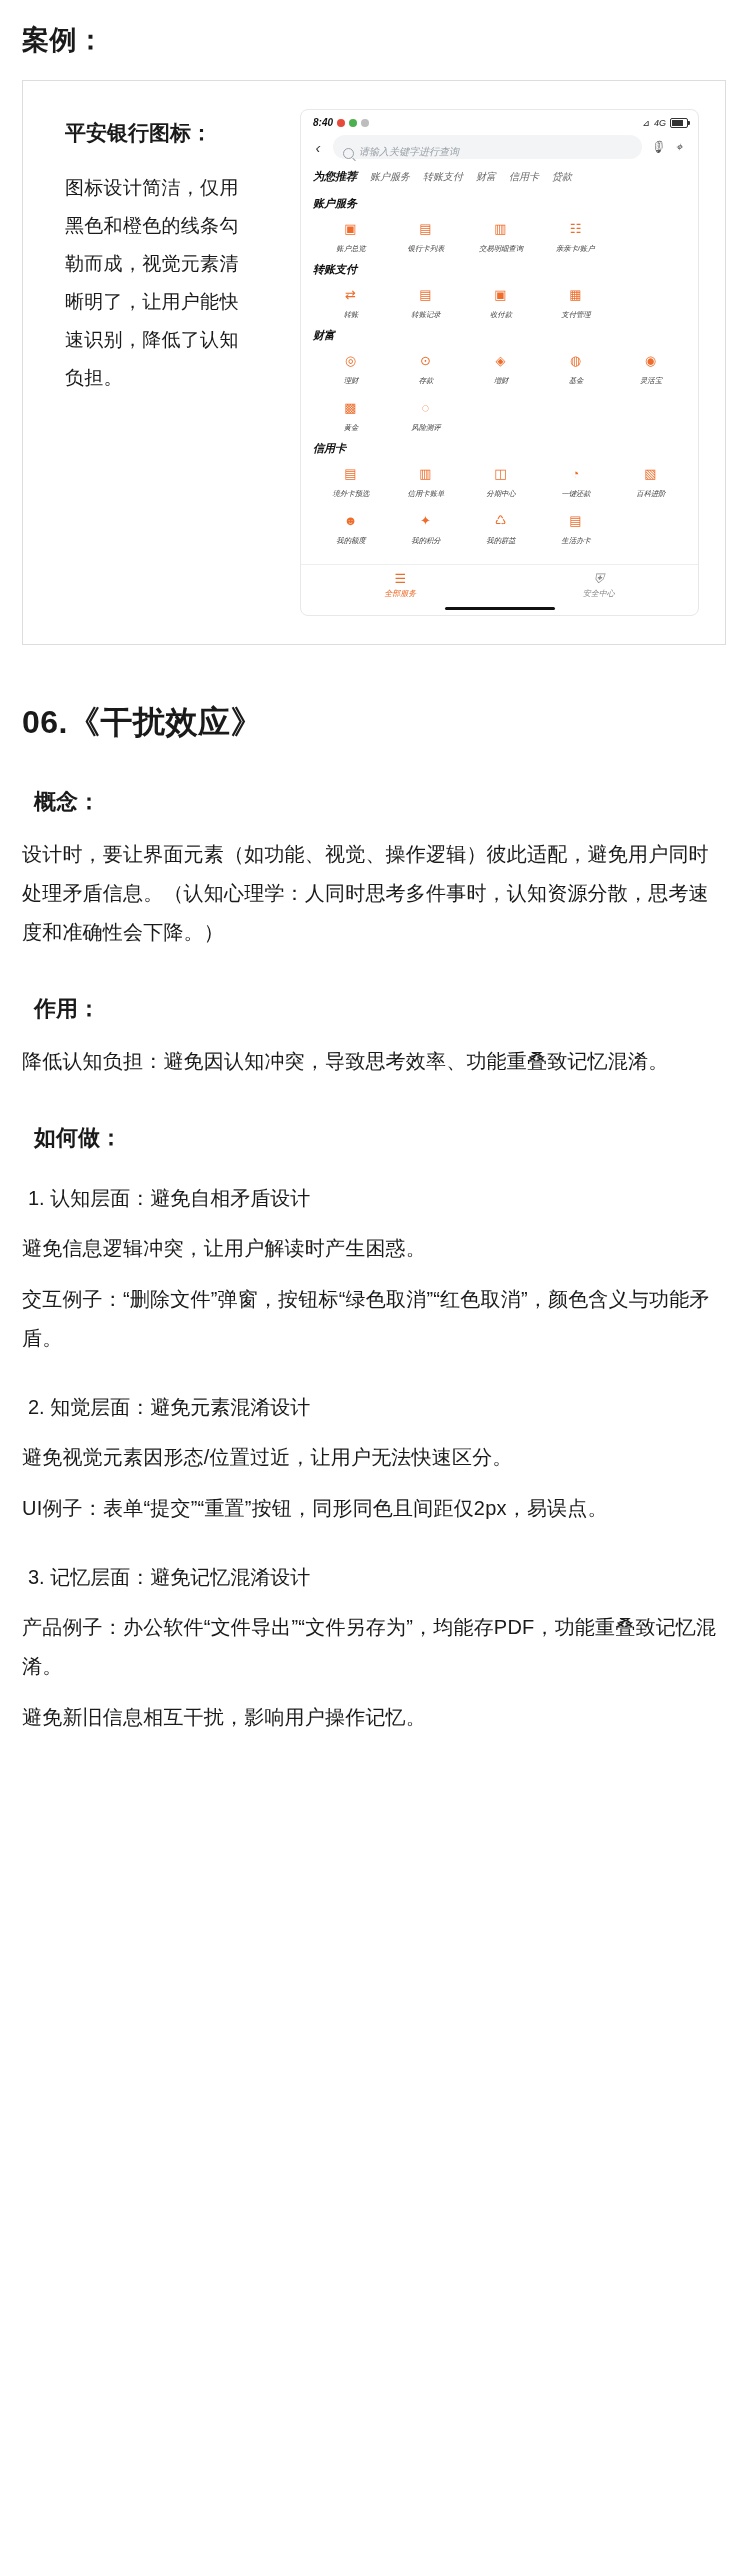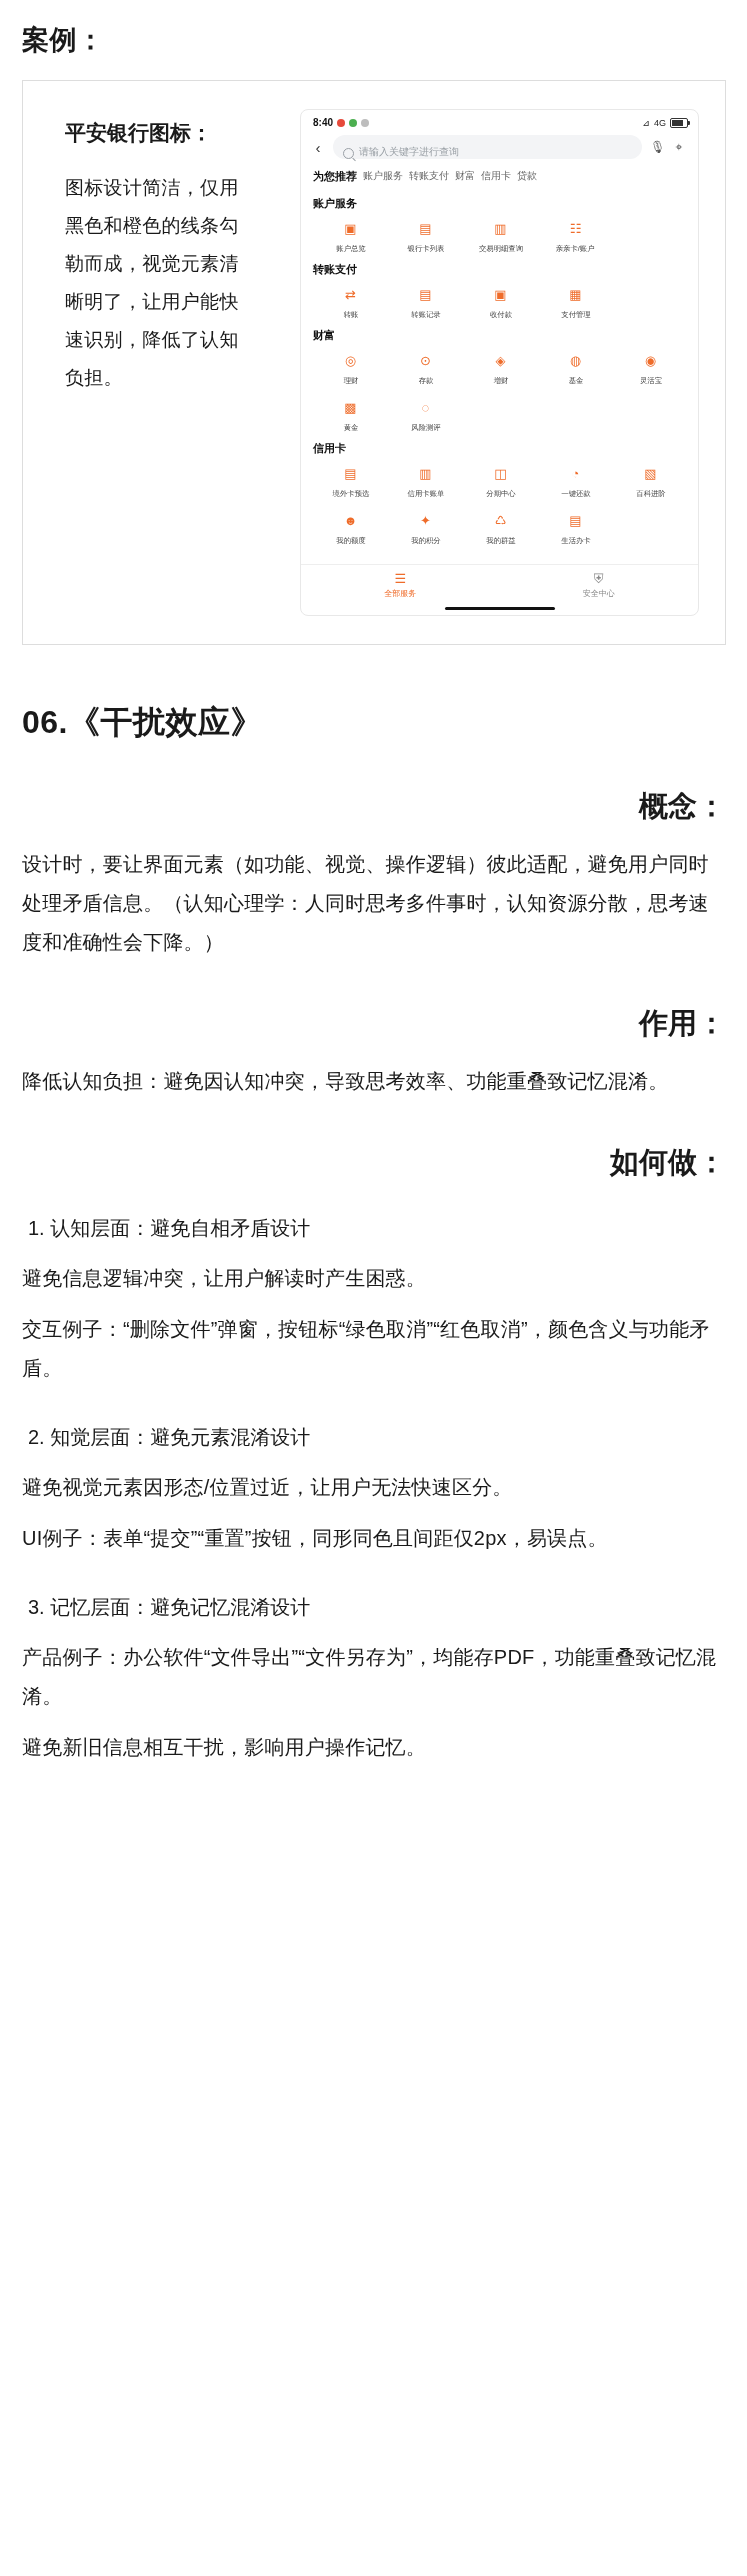--- a/index.html
+++ b/index.html
@@ -63,20 +63,21 @@
     border-radius: 8px;
     box-sizing: border-box;
     padding: 0;
     overflow: hidden;
     max-width: 399px;
     margin-left: auto;
     font-size: 9px;
     position: relative;
     display: flex;
     flex-direction: column;
+    font-style: italic;
   }
   .status-bar {
     display: flex;
     align-items: center;
     justify-content: space-between;
     padding: 7px 10px 3px 12px;
     font-size: 10px;
     color: #111;
   }
   .sb-left { display: flex; align-items: center; gap: 4px; font-weight: bold; }
@@ -128,23 +129,23 @@
   .mini-search-icon::after {
     content:""; position:absolute; right:-3px; bottom:-2px; width:4px; height:1.2px;
     background:#9aa0a6; transform: rotate(45deg);
   }
   .icon-mic, .icon-scan {
     width: 14px; text-align:center; color:#555; font-size: 12px; flex: none;
   }
 
   .tabs-row {
     display: flex;
-    align-items: flex-start;
+    align-items: center;
     padding: 2px 10px 6px 12px;
-    gap: 6px;
+    gap: 13px;
     font-size: 10px;
     color: #666;
     white-space: nowrap;
     overflow: hidden;
   }
   .tabs-row .tab.active {
     color: #111;
     font-weight: bold;
     font-size: 11px;
   }
@@ -210,24 +211,23 @@
   }
 
   
   .sec-h1 {
     font-size: 32px;
     font-weight: bold;
     margin: 56px 22px 0 22px;
     letter-spacing: 0.5px;
   }
   .h2 {
-    font-size: 29px;
-    font-weight: bold;
-    margin: 42px 22px 0 11px;
-    text-align: right;
+    font-size: 22px;
+    font-weight: bold;
+    margin: 42px 22px 0 34px;
   }
   .p {
     font-size: 20px;
     line-height: 1.95;
     margin: 18px 22px 0 22px;
     letter-spacing: 0.2px;
   }
   .p.tight { margin-top: 12px; }
   .list-item {
     font-size: 20px;

